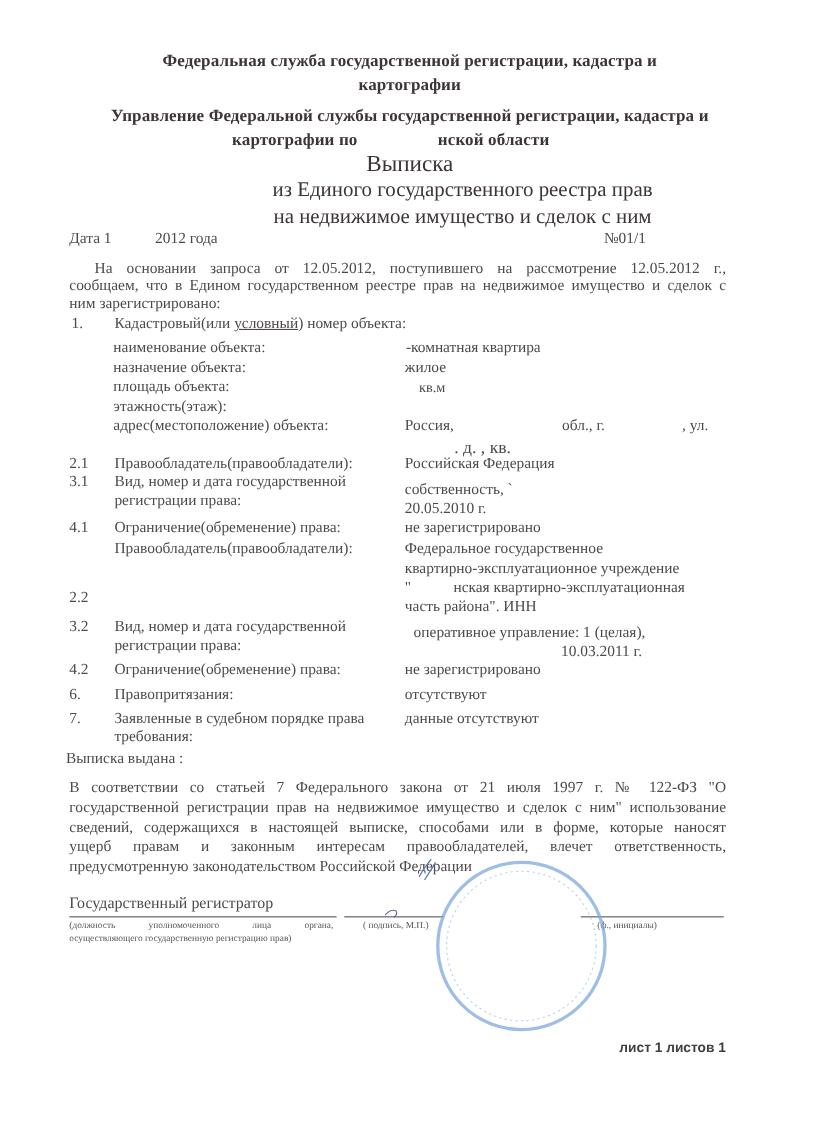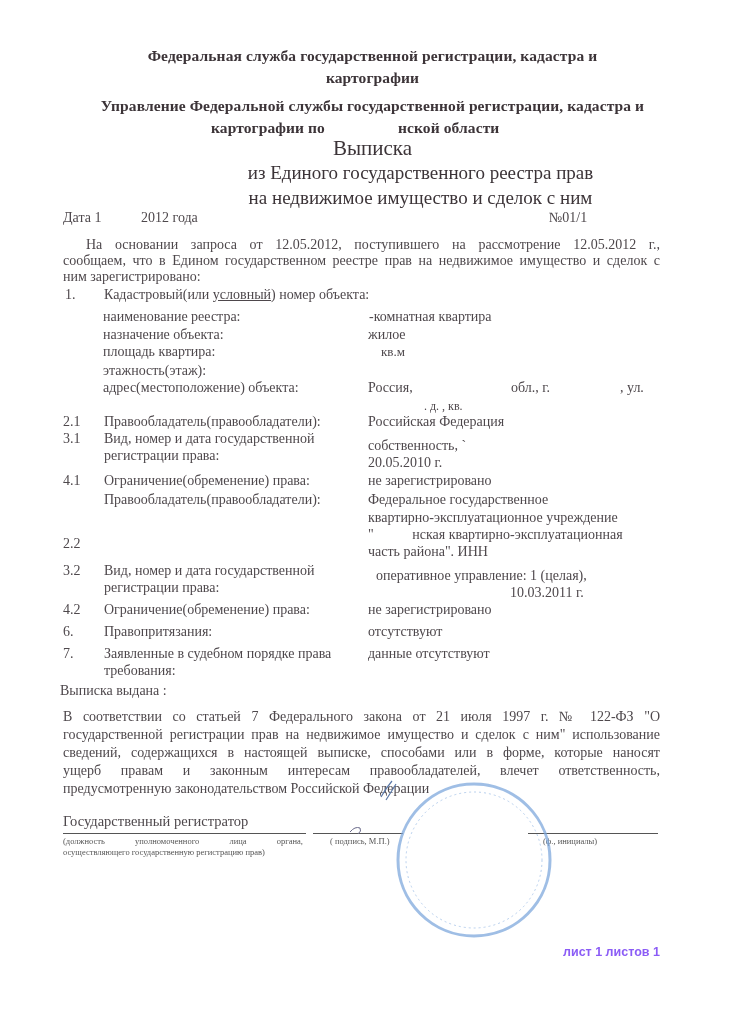--- a/index.html
+++ b/index.html
@@ -11,21 +11,21 @@
   .abs { position: absolute; }
   .center { left: 0; width: 745px; text-align: center; }
   .h-bold { font-weight: bold; font-size: 15.5px; color: #3c3438; letter-spacing: 0.1px; }
   .h-title { font-size: 21px; color: #3c3438; }
   .h-sub { font-size: 19px; color: #3c3438; padding-left: 48px; }
   .txt { font-size: 14px; color: #4e484c; white-space: nowrap; }
   .small { font-size: 8.5px; color: #555; white-space: nowrap; text-align: right; }
   .justify { text-align: justify; text-align-last: justify; white-space: normal; }
   .u { text-decoration: underline; }
   .line { position: absolute; height: 1px; background: #555; }
-  .footer { font-family: "Liberation Sans", "DejaVu Sans", sans-serif; font-weight: bold; font-size: 12.5px; color: #8b5cf6; }
+  .footer { font-family: "Liberation Sans", "DejaVu Sans", sans-serif; font-weight: bold; font-size: 12.5px; color: #404040; }
   svg.stamp { position: absolute; left: 0; top: 0; }
 </style>
 </head>
 <body>
 
 <div class="abs center h-bold" style="top:47px;">Федеральная служба государственной регистрации, кадастра и</div>
 <div class="abs center h-bold" style="top:69px;">картографии</div>
 <div class="abs center h-bold" style="top:97px;">Управление Федеральной службы государственной регистрации, кадастра и</div>
 <div class="abs h-bold" style="top:119px; left:211px;">картографии по</div>
 <div class="abs h-bold" style="top:119px; left:398px;">нской области</div>
@@ -37,36 +37,36 @@
 <div class="abs txt" style="top:210px; left:141px;">2012 года</div>
 <div class="abs txt" style="top:210px; left:549px;">№01/1</div>
 
 <div class="abs txt justify" style="top:237px; left:86px; width:574px;">На основании запроса от 12.05.2012, поступившего на рассмотрение 12.05.2012 г.,</div>
 <div class="abs txt justify" style="top:253px; left:63px; width:597px;">сообщаем, что в Едином государственном реестре прав на недвижимое имущество и сделок с</div>
 <div class="abs txt" style="top:269px; left:63px;">ним зарегистрировано:</div>
 
 <div class="abs txt" style="top:287px; left:65px;">1.</div>
 <div class="abs txt" style="top:287px; left:104px;"><span>Кадастровый(или </span><span class="u">условный</span><span>) номер объекта:</span></div>
 
-<div class="abs txt" style="top:309px; left:103px;">наименование реестра:</div>
+<div class="abs txt" style="top:309px; left:103px;">наименование объекта:</div>
 <div class="abs txt" style="top:309px; left:369px;">-комнатная квартира</div>
 
 <div class="abs txt" style="top:327px; left:103px;">назначение объекта:</div>
 <div class="abs txt" style="top:327px; left:368px;">жилое</div>
 
-<div class="abs txt" style="top:344px; left:103px;">площадь квартира:</div>
+<div class="abs txt" style="top:344px; left:103px;">площадь объекта:</div>
 <div class="abs txt" style="top:344px; left:381px; font-size:13px;">кв.м</div>
 
 <div class="abs txt" style="top:363px; left:103px;">этажность(этаж):</div>
 
 <div class="abs txt" style="top:380px; left:103px;">адрес(местоположение) объекта:</div>
 <div class="abs txt" style="top:380px; left:368px;">Россия,</div>
 <div class="abs txt" style="top:380px; left:511px;">обл., г.</div>
 <div class="abs txt" style="top:380px; left:620px;">, ул.</div>
-<div class="abs txt" style="top:399px; left:424px; font-size:12px;">. д.   , кв.</div>
+<div class="abs txt" style="top:399px; left:413px; font-size:16px;">. д.   , кв.</div>
 
 <div class="abs txt" style="top:414px; left:63px;">2.1</div>
 <div class="abs txt" style="top:414px; left:104px;">Правообладатель(правообладатели):</div>
 <div class="abs txt" style="top:414px; left:368px;">Российская Федерация</div>
 
 <div class="abs txt" style="top:431px; left:63px;">3.1</div>
 <div class="abs txt" style="top:431px; left:104px;">Вид, номер и дата государственной</div>
 <div class="abs txt" style="top:448px; left:104px;">регистрации права:</div>
 <div class="abs txt" style="top:438px; left:368px;">собственность, `</div>
 <div class="abs txt" style="top:455px; left:368px;">20.05.2010 г.</div>

